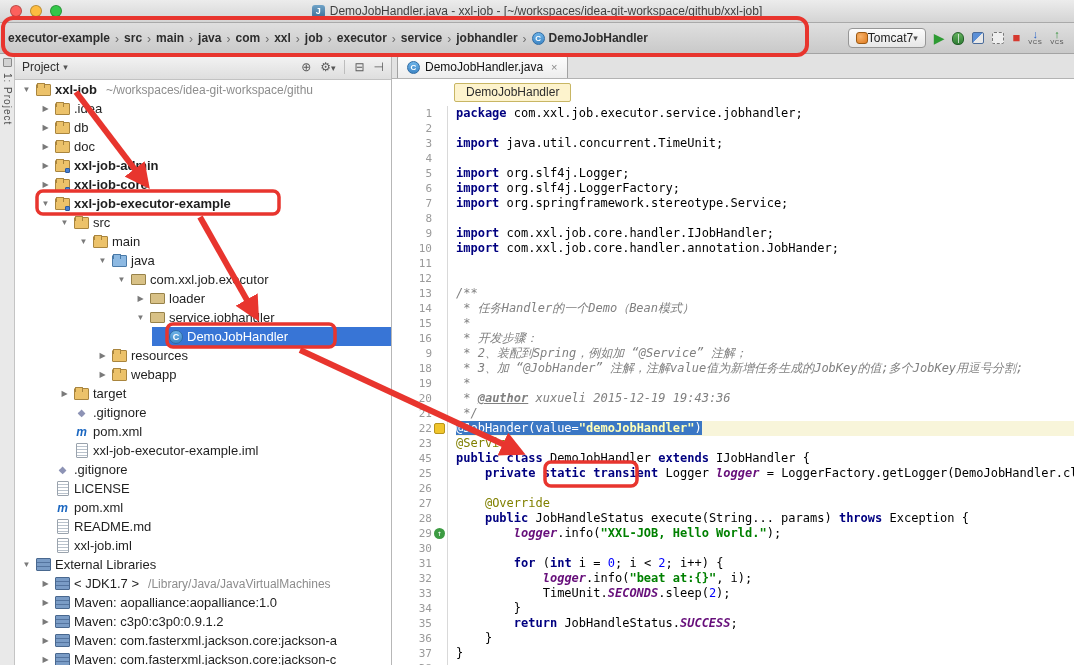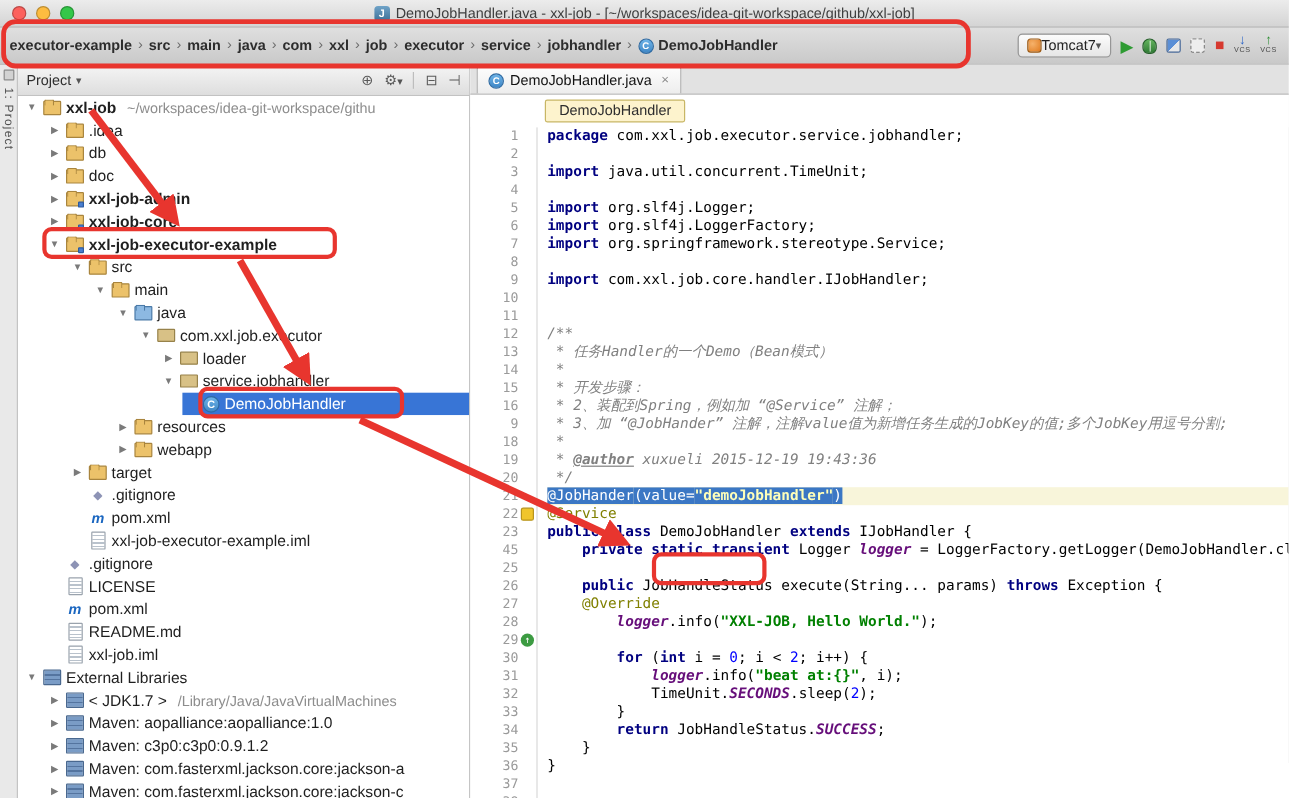--- a/index.html
+++ b/index.html
@@ -13,21 +13,21 @@
   .light { width:12px; height:12px; border-radius:50%; border:1px solid rgba(0,0,0,.25); }
   .light.red { background:#fc615d; } .light.yellow { background:#fdbc40; } .light.green { background:#34c749; }
   .win-title { position:absolute; left:0; right:0; text-align:center; font-size:12px; color:#3f3f3f;
     display:flex; justify-content:center; align-items:center; gap:5px; }
   .jicon { width:13px; height:13px; border-radius:3px; background:linear-gradient(#6fa3c8,#3c6e96);
     color:#fff; font-size:9px; font-weight:bold; display:inline-flex; align-items:center; justify-content:center; }
 
   
   .navbar { height:31px; background:linear-gradient(#dfdfdf,#c9c9c9); border-bottom:1px solid #a3a3a3;
     display:flex; align-items:center; padding:0 6px; }
-  .crumbs { display:flex; align-items:flex-start; gap:3px; font-size:12px; font-weight:bold; color:#2d2d2d; white-space:nowrap; }
+  .crumbs { display:flex; align-items:flex-end; gap:3px; font-size:12px; font-weight:bold; color:#2d2d2d; white-space:nowrap; }
   .crumb { display:flex; align-items:center; gap:4px; padding:1px 2px; cursor:default; }
   .crumb-sep { color:#6d6d6d; font-weight:normal; font-size:12px; }
   .cls-icon { width:13px; height:13px; border-radius:50%; background:linear-gradient(#6db3e8,#3f87c6);
     border:1px solid #2f6ba3; color:#fff; font-size:8px; font-weight:bold;
     display:inline-flex; align-items:center; justify-content:center; flex:none; }
   .run-controls { margin-left:auto; display:flex; align-items:center; gap:8px; padding-right:4px; }
   .runcfg { display:flex; align-items:center; gap:0; background:linear-gradient(#fcfcfc,#e6e6e6);
     border:1px solid #969696; border-radius:4px; padding:2px 7px; font-size:12px; color:#222; }
   .tomcat { width:12px; height:12px; border-radius:3px; background:radial-gradient(circle at 35% 35%, #f6b26b, #e07b1f); border:1px solid #9c5a14; }
   .caret { font-size:9px; color:#555; }
@@ -621,38 +621,39 @@
         <div class="code">
             <div class="code-line"><span class="cseg sg-kw">package </span><span class="cseg sg-pln">com.xxl.job.executor.service.jobhandler;</span></div>
             <div class="code-line"></div>
             <div class="code-line"><span class="cseg sg-kw">import </span><span class="cseg sg-pln">java.util.concurrent.TimeUnit;</span></div>
             <div class="code-line"></div>
             <div class="code-line"><span class="cseg sg-kw">import </span><span class="cseg sg-pln">org.slf4j.Logger;</span></div>
             <div class="code-line"><span class="cseg sg-kw">import </span><span class="cseg sg-pln">org.slf4j.LoggerFactory;</span></div>
             <div class="code-line"><span class="cseg sg-kw">import </span><span class="cseg sg-pln">org.springframework.stereotype.Service;</span></div>
             <div class="code-line"></div>
             <div class="code-line"><span class="cseg sg-kw">import </span><span class="cseg sg-pln">com.xxl.job.core.handler.IJobHandler;</span></div>
+            <div class="code-line"><span class="cseg sg-kw">import </span><span class="cseg sg-pln">com.xxl.job.core.handler.annotation.JobHander;</span></div>
             <div class="code-line"></div>
             <div class="code-line"></div>
             <div class="code-line"><span class="cseg sg-cmt">/**</span></div>
             <div class="code-line"><span class="cseg sg-cmt"> * 任务Handler的一个Demo（Bean模式）</span></div>
             <div class="code-line"><span class="cseg sg-cmt"> *</span></div>
             <div class="code-line"><span class="cseg sg-cmt"> * 开发步骤：</span></div>
             <div class="code-line"><span class="cseg sg-cmt"> * 2、装配到Spring，例如加 “@Service” 注解；</span></div>
             <div class="code-line"><span class="cseg sg-cmt"> * 3、加 “@JobHander” 注解，注解value值为新增任务生成的JobKey的值;多个JobKey用逗号分割;</span></div>
             <div class="code-line"><span class="cseg sg-cmt"> *</span></div>
             <div class="code-line"><span class="cseg sg-cmt"> * </span><span class="cseg sg-doct">@author</span><span class="cseg sg-cmt"> xuxueli 2015-12-19 19:43:36</span></div>
             <div class="code-line"><span class="cseg sg-cmt"> */</span></div>
             <div class="code-line hl"><span class="cseg sg-ann">@JobHander</span><span class="cseg sg-pln">(value=</span><span class="cseg sg-str">"demoJobHandler"</span><span class="cseg sg-pln">)</span></div>
             <div class="code-line"><span class="cseg sg-ann">@Service</span></div>
             <div class="code-line"><span class="cseg sg-kw">public class </span><span class="cseg sg-pln">DemoJobHandler </span><span class="cseg sg-kw">extends </span><span class="cseg sg-pln">IJobHandler {</span></div>
             <div class="code-line"><span class="cseg sg-pln">    </span><span class="cseg sg-kw">private static transient </span><span class="cseg sg-pln">Logger </span><span class="cseg sg-sfld">logger</span><span class="cseg sg-pln"> = LoggerFactory.getLogger(DemoJobHandler.class);</span></div>
             <div class="code-line"></div>
+            <div class="code-line"><span class="cseg sg-pln">    </span><span class="cseg sg-ann">@Override</span></div>
             <div class="code-line"><span class="cseg sg-pln">    </span><span class="cseg sg-kw">public </span><span class="cseg sg-pln">JobHandleStatus execute(String... params) </span><span class="cseg sg-kw">throws </span><span class="cseg sg-pln">Exception {</span></div>
-            <div class="code-line"><span class="cseg sg-pln">    </span><span class="cseg sg-ann">@Override</span></div>
             <div class="code-line"><span class="cseg sg-pln">        </span><span class="cseg sg-sfld">logger</span><span class="cseg sg-pln">.info(</span><span class="cseg sg-str">"XXL-JOB, Hello World."</span><span class="cseg sg-pln">);</span></div>
             <div class="code-line"></div>
             <div class="code-line"><span class="cseg sg-pln">        </span><span class="cseg sg-kw">for </span><span class="cseg sg-pln">(</span><span class="cseg sg-kw">int </span><span class="cseg sg-pln">i = </span><span class="cseg sg-num">0</span><span class="cseg sg-pln">; i &lt; </span><span class="cseg sg-num">2</span><span class="cseg sg-pln">; i++) {</span></div>
             <div class="code-line"><span class="cseg sg-pln">            </span><span class="cseg sg-sfld">logger</span><span class="cseg sg-pln">.info(</span><span class="cseg sg-str">"beat at:{}"</span><span class="cseg sg-pln">, i);</span></div>
             <div class="code-line"><span class="cseg sg-pln">            TimeUnit.</span><span class="cseg sg-sfld">SECONDS</span><span class="cseg sg-pln">.sleep(</span><span class="cseg sg-num">2</span><span class="cseg sg-pln">);</span></div>
             <div class="code-line"><span class="cseg sg-pln">        }</span></div>
             <div class="code-line"><span class="cseg sg-pln">        </span><span class="cseg sg-kw">return </span><span class="cseg sg-pln">JobHandleStatus.</span><span class="cseg sg-sfld">SUCCESS</span><span class="cseg sg-pln">;</span></div>
             <div class="code-line"><span class="cseg sg-pln">    }</span></div>
             <div class="code-line"><span class="cseg sg-pln">}</span></div>
           </div>

